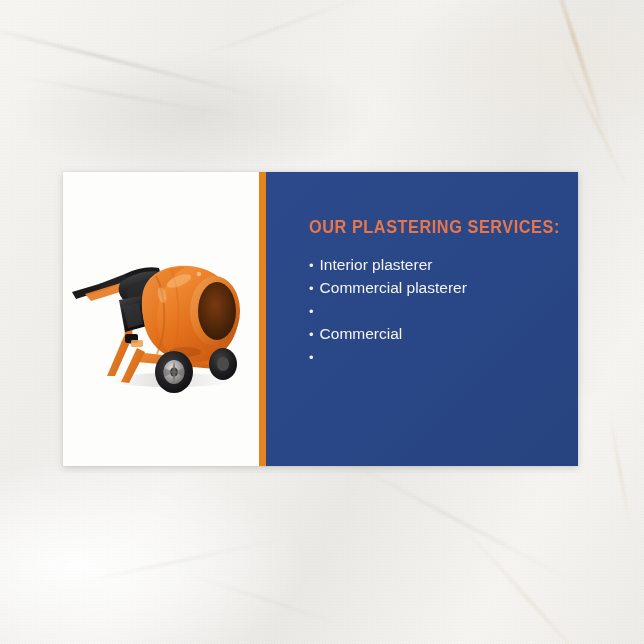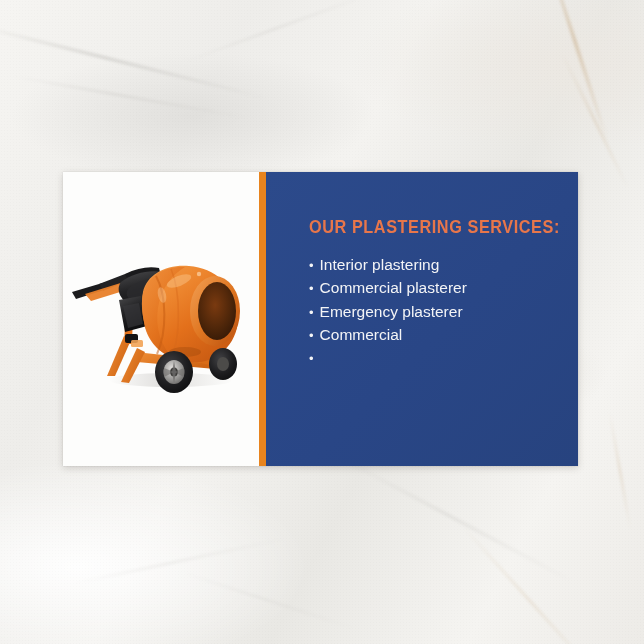--- a/index.html
+++ b/index.html
@@ -270,29 +270,28 @@
     </div>
 
     <div id="divider"></div>
 
     <div id="blue-panel">
       <div id="content">
         <div id="services-heading">OUR PLASTERING SERVICES:</div>
         <ul id="services-list">
           <li>
             <span class="bullet">•</span>
-            <span>Interior plastering</span>
+            <span>Interior plasterer</span>
           </li>
           <li>
             <span class="bullet">•</span>
             <span>Commercial plasterer</span>
           </li>
           <li>
             <span class="bullet">•</span>
-            <span>Emergency plasterer</span>
           </li>
           <li>
             <span class="bullet">•</span>
             <span>Commercial</span>
           </li>
           <li>
             <span class="bullet">•</span>
           </li>
         </ul>
       </div>

